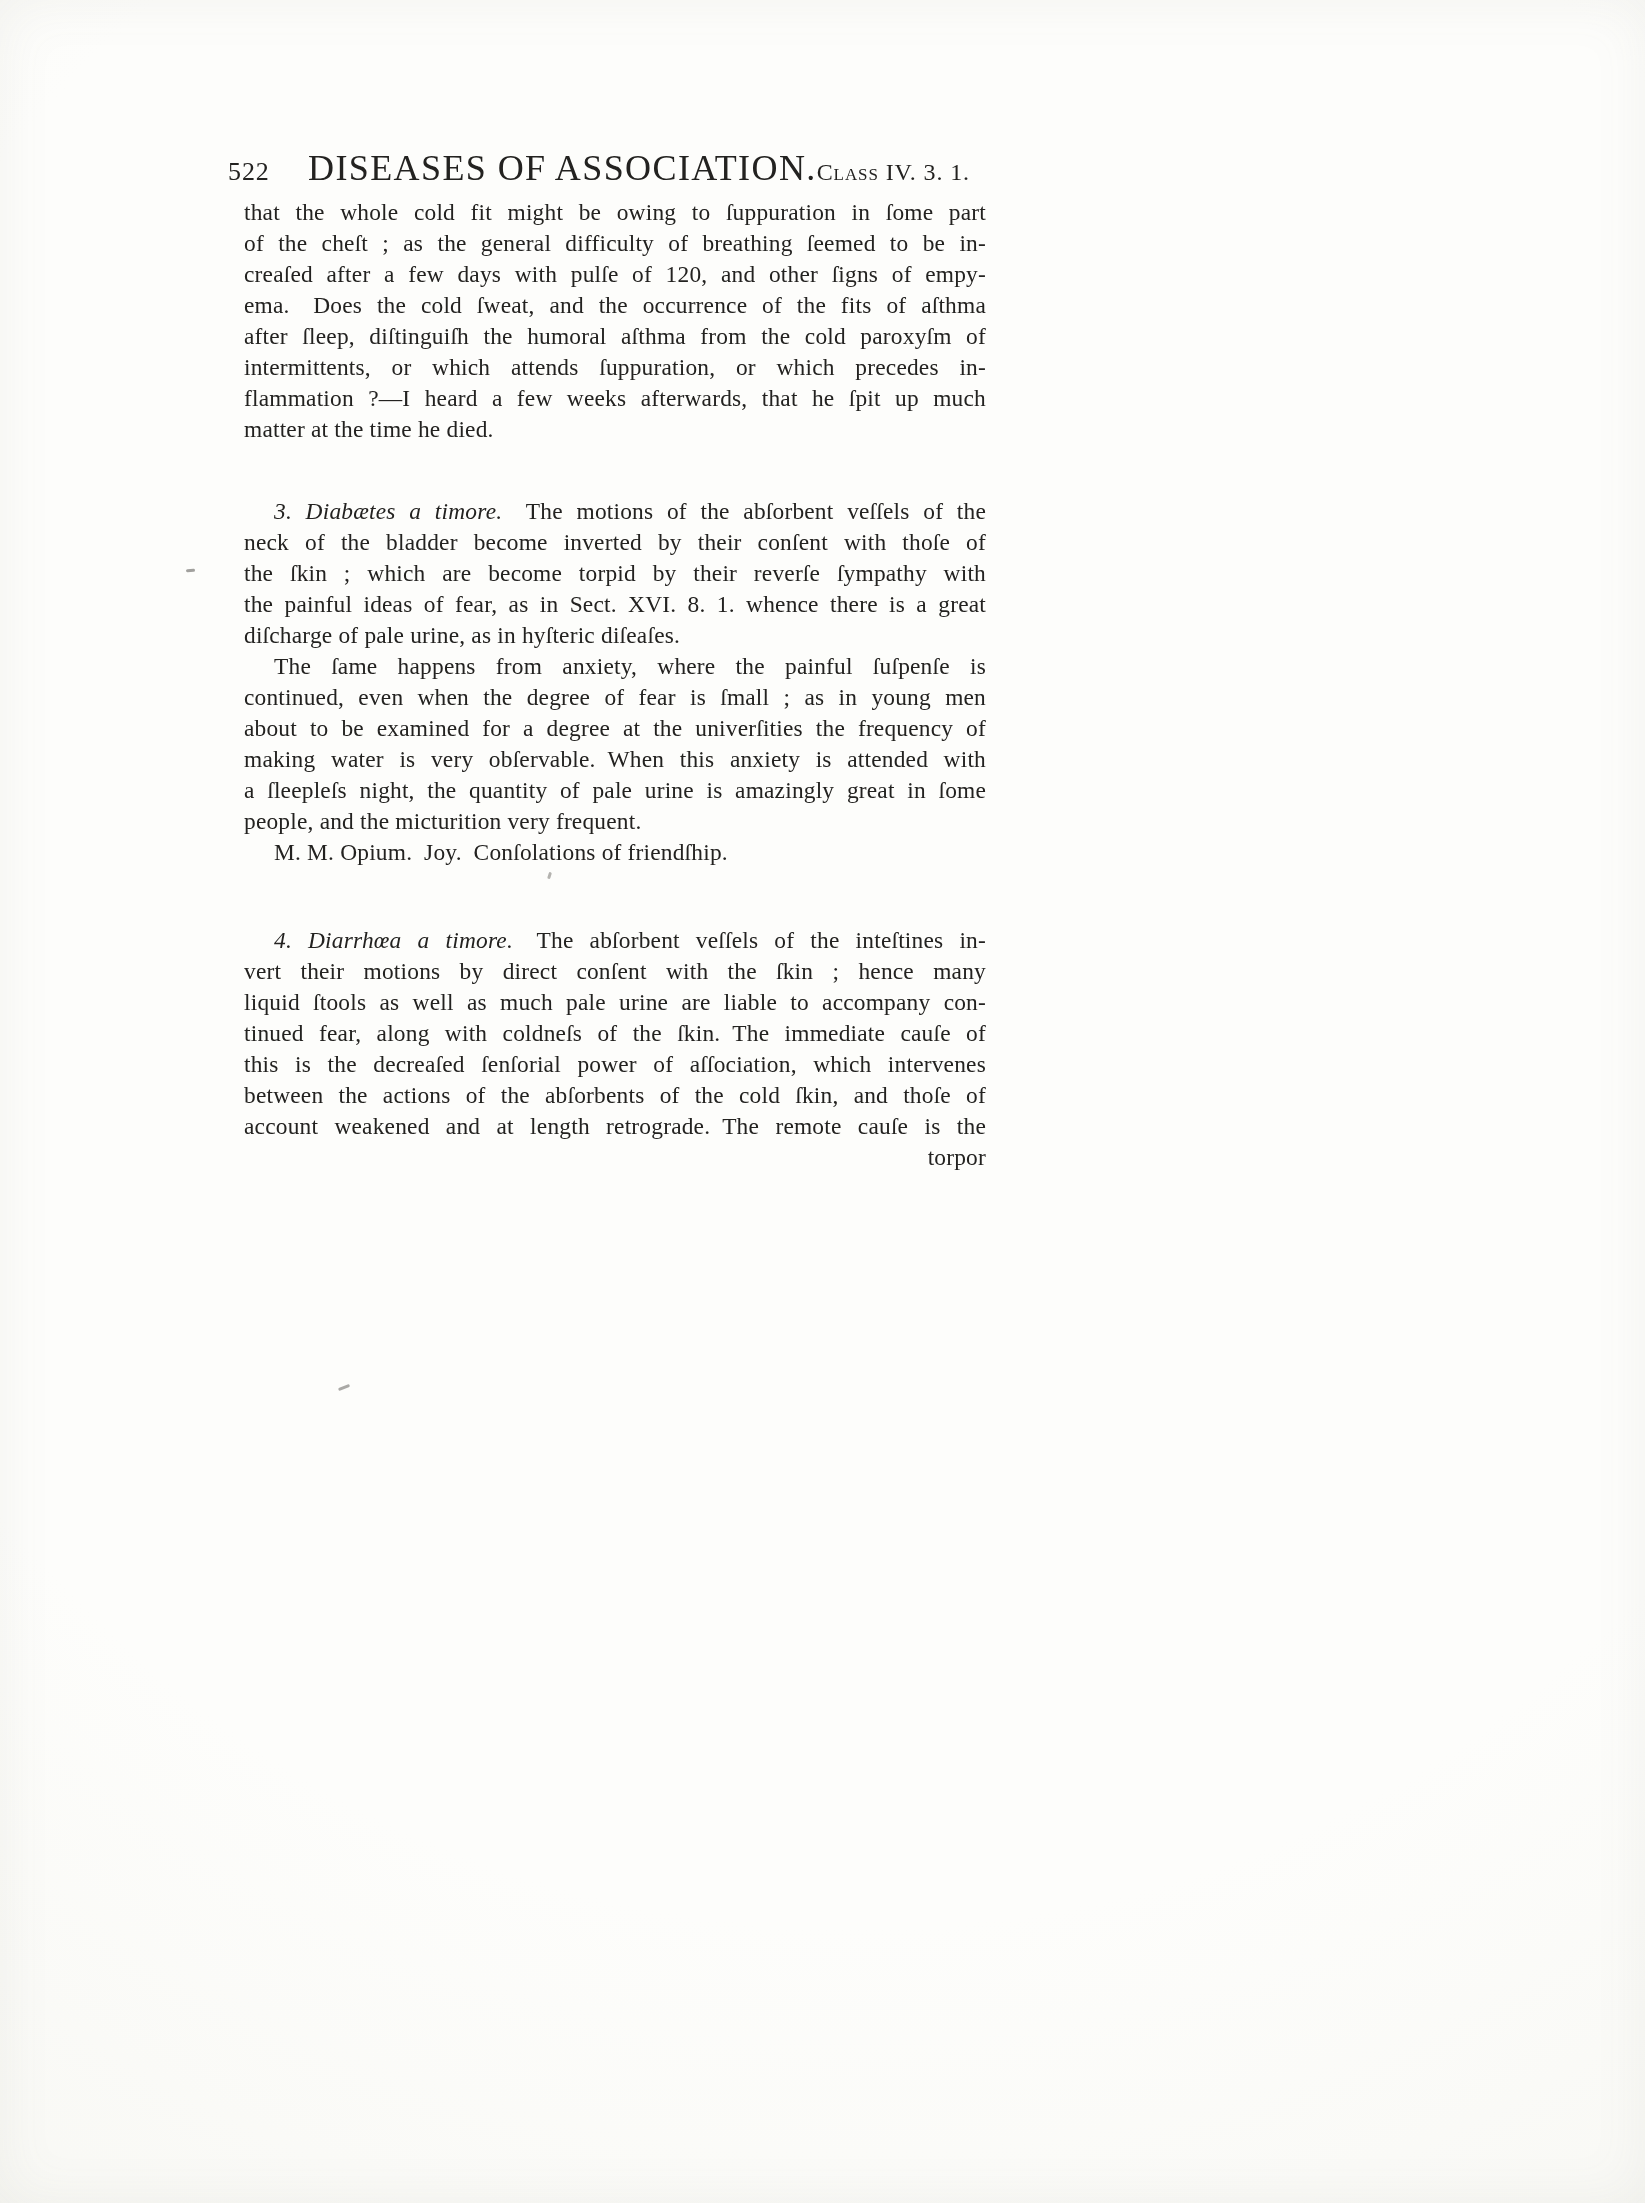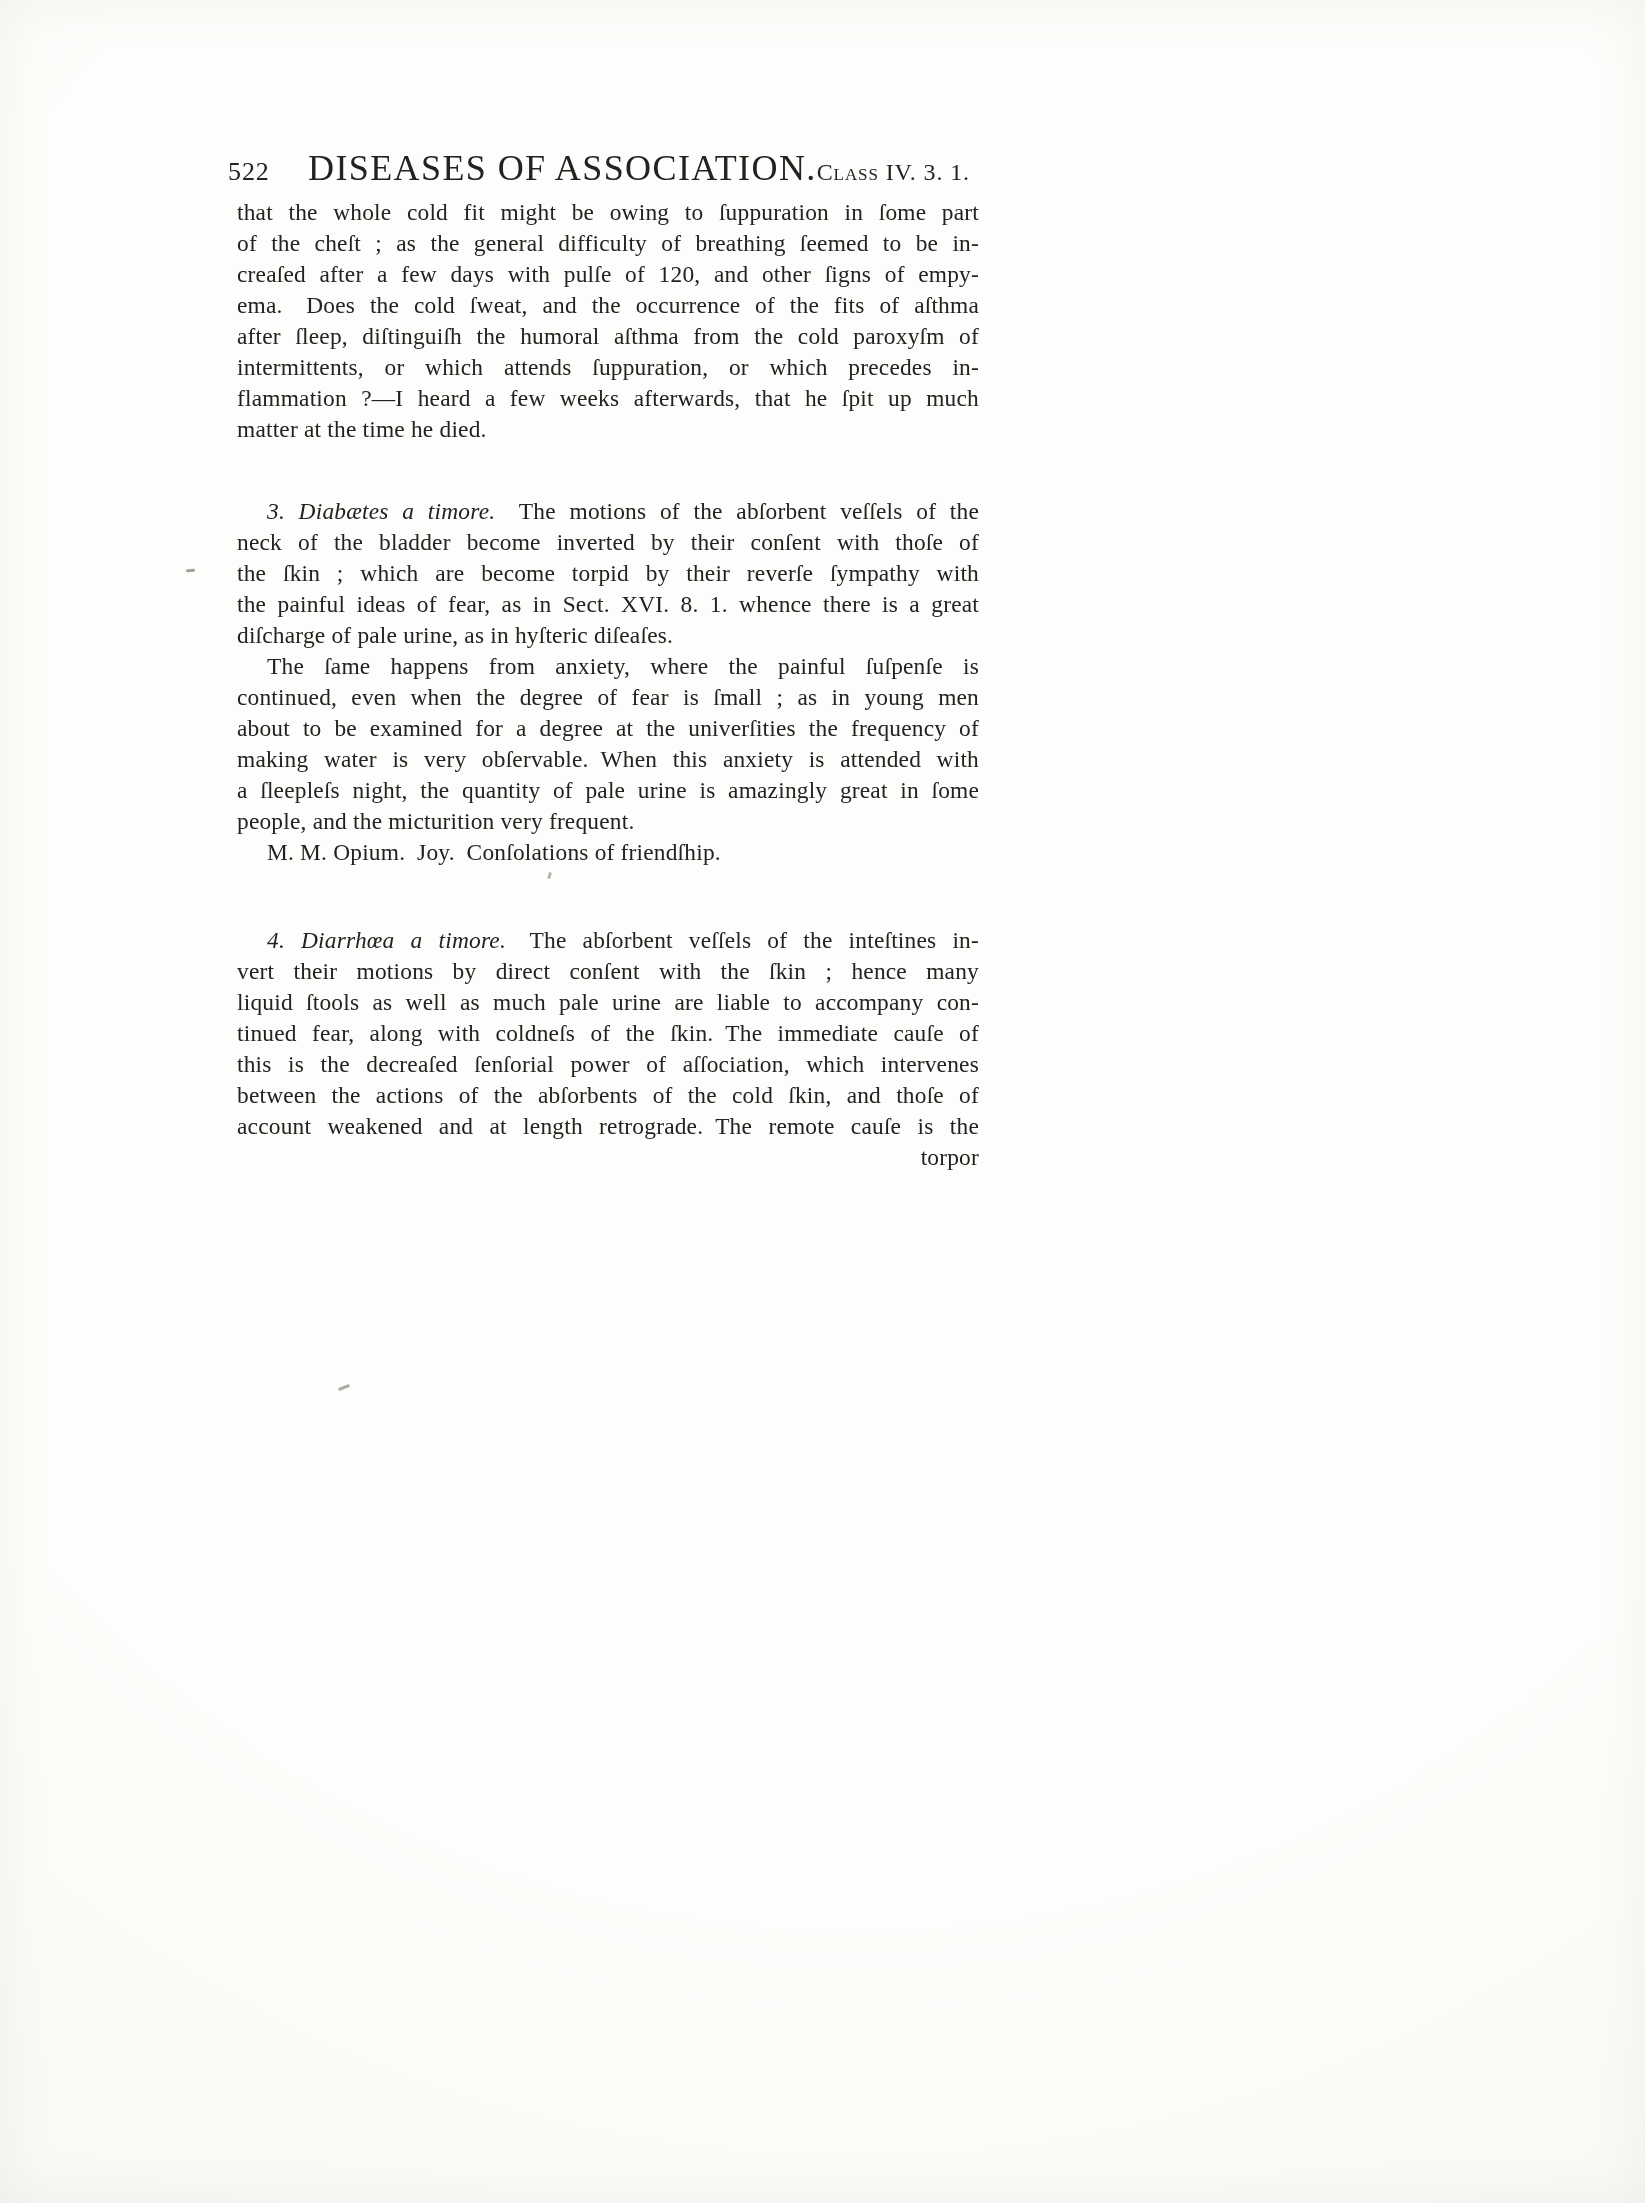--- a/index.html
+++ b/index.html
@@ -40,21 +40,21 @@
     white-space: nowrap;
   }
   .section-label {
     font-size: 24px;
     font-variant: small-caps;
     letter-spacing: 0.9px;
     white-space: nowrap;
   }
   .text-block {
     position: absolute;
-    left: 237px;
+    left: 244px;
     top: 197px;
     width: 742px;
     font-size: 23.4px;
     line-height: 31px;
     letter-spacing: 0.2px;
   }
   .paragraph { margin: 0; }
   .gap-a { margin-top: 51px; }
   .gap-b { margin-top: 57px; }
   .line {

